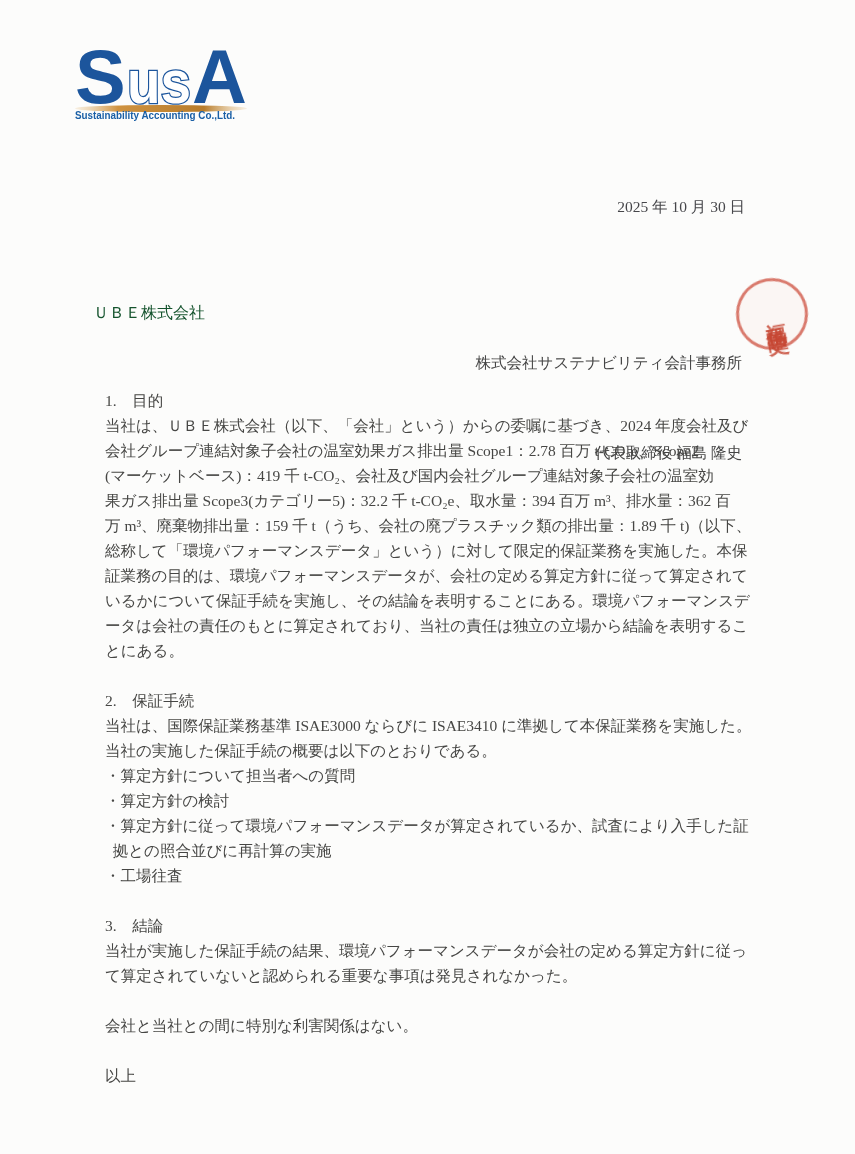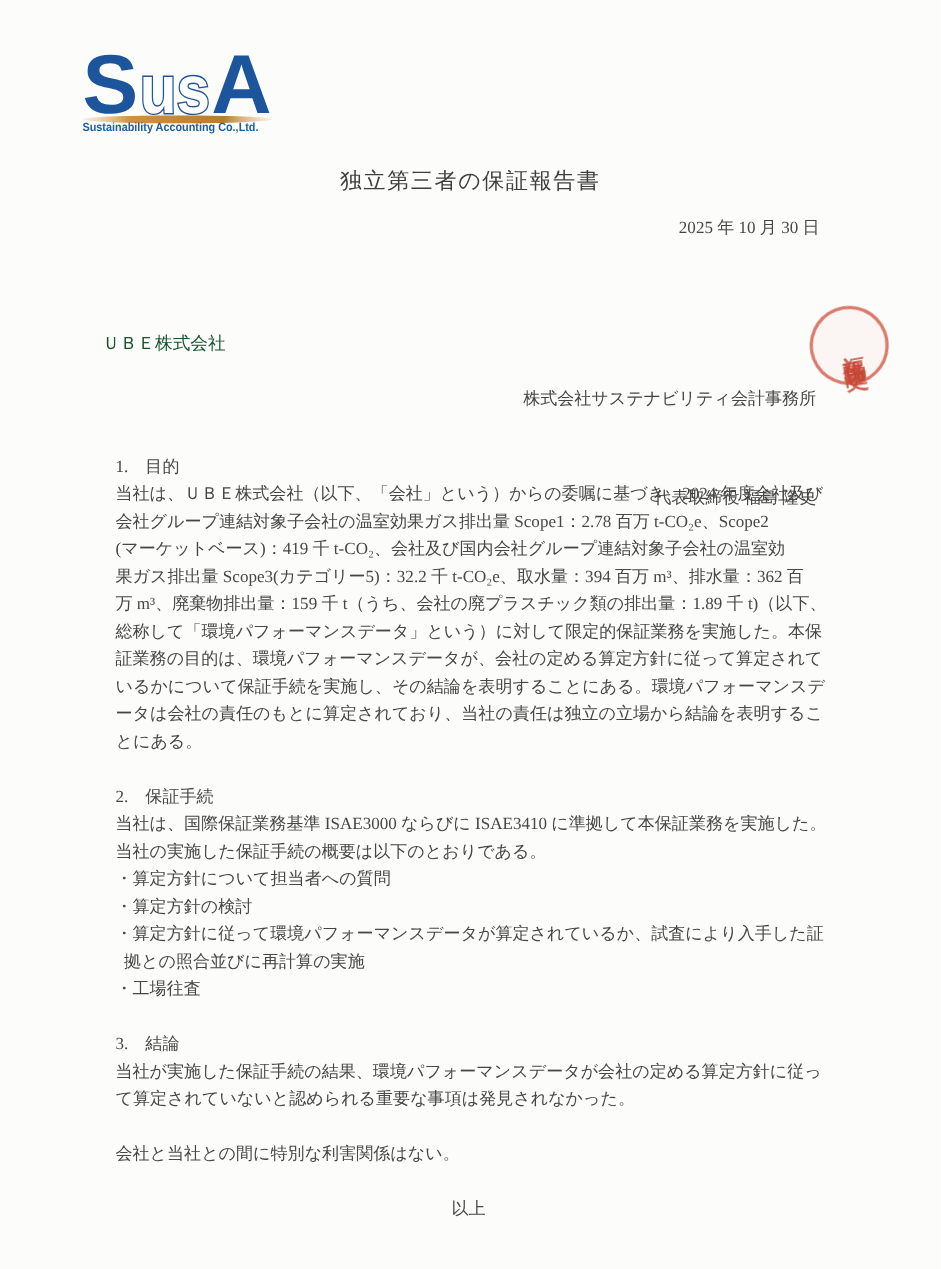--- a/index.html
+++ b/index.html
@@ -62,29 +62,29 @@
   .seal-text {
     position:absolute; inset:2px;
     display:flex; align-items:center; justify-content:center;
     writing-mode:vertical-rl;
     font-size:21px; line-height:1.12; letter-spacing:4px;
     color:rgba(198,70,50,0.82);
     font-weight:bold;
   }
   
   .body-text {
-    position:absolute; left:105px; top:412px; width:650px;
+    position:absolute; left:105px; top:388px; width:650px;
     font-size:15.5px; line-height:25px; color:#464644;
   }
   .sec { margin:0 0 25px 0; }
   .sec-heading { white-space:pre-wrap; }
   .para { white-space:pre-wrap; }
   .closing { white-space:pre-wrap; }
   .end-mark {
-    margin-top:25px; text-align:center; padding-right:8px;
+    margin-top:25px; text-align:left; padding-right:8px;
     white-space:pre-wrap;
   }
 </style>
 </head>
 <body>
 
 <div class="page">
 
   <div class="logo">
     <svg width="180" height="98" viewBox="0 0 180 98">
@@ -97,21 +97,20 @@
         </linearGradient>
       </defs>
       <ellipse cx="88" cy="65.5" rx="86" ry="3.6" fill="url(#goldgrad)"></ellipse>
       <text class="logo-solid" x="2" y="60" textLength="50">S</text>
       <text class="logo-outline" x="54" y="60" textLength="64" lengthAdjust="spacingAndGlyphs">us</text>
       <text class="logo-solid" x="119" y="60" textLength="50">A</text>
       <text class="logo-sub" x="2" y="76" textLength="160" lengthAdjust="spacingAndGlyphs">Sustainability Accounting Co.,Ltd.</text>
     </svg>
   </div>
 
-  <div class="doc-title">独立第三者の保証報告書</div>
   <div class="doc-date">2025 年 10 月 30 日</div>
 
   <div class="recipient">
     <div>ＵＢＥ株式会社</div>
   </div>
 
   <div class="issuer">
     <div>株式会社サステナビリティ会計事務所</div>
     <div>代表取締役 福島 隆史</div>
   </div>

